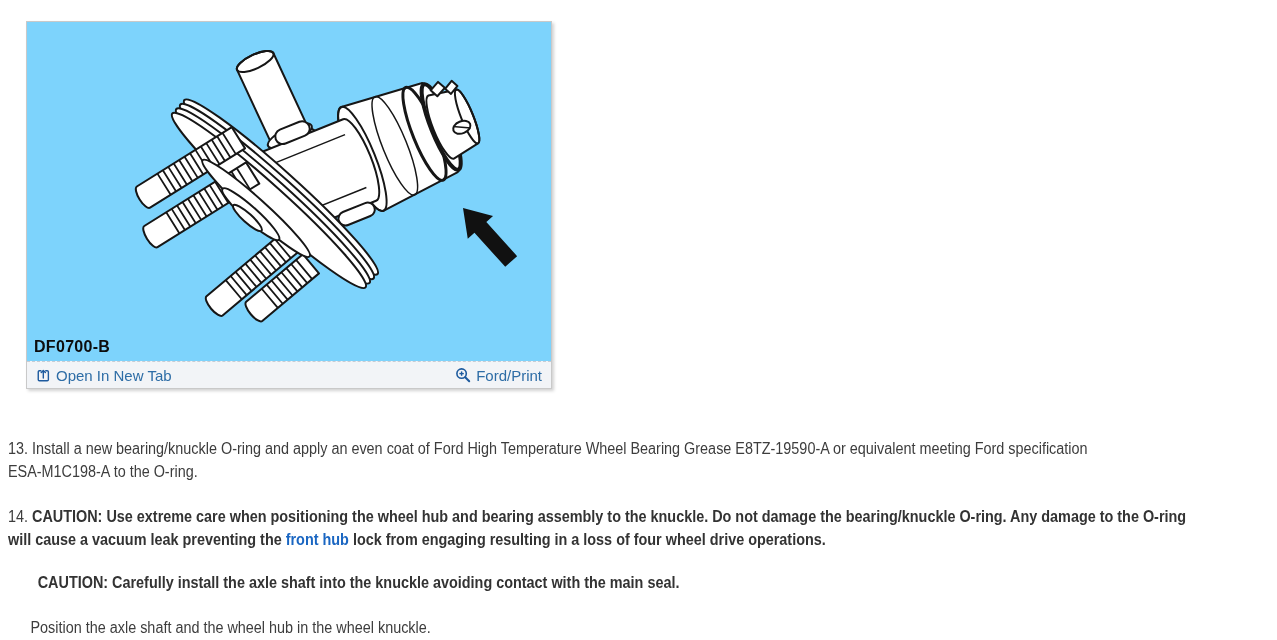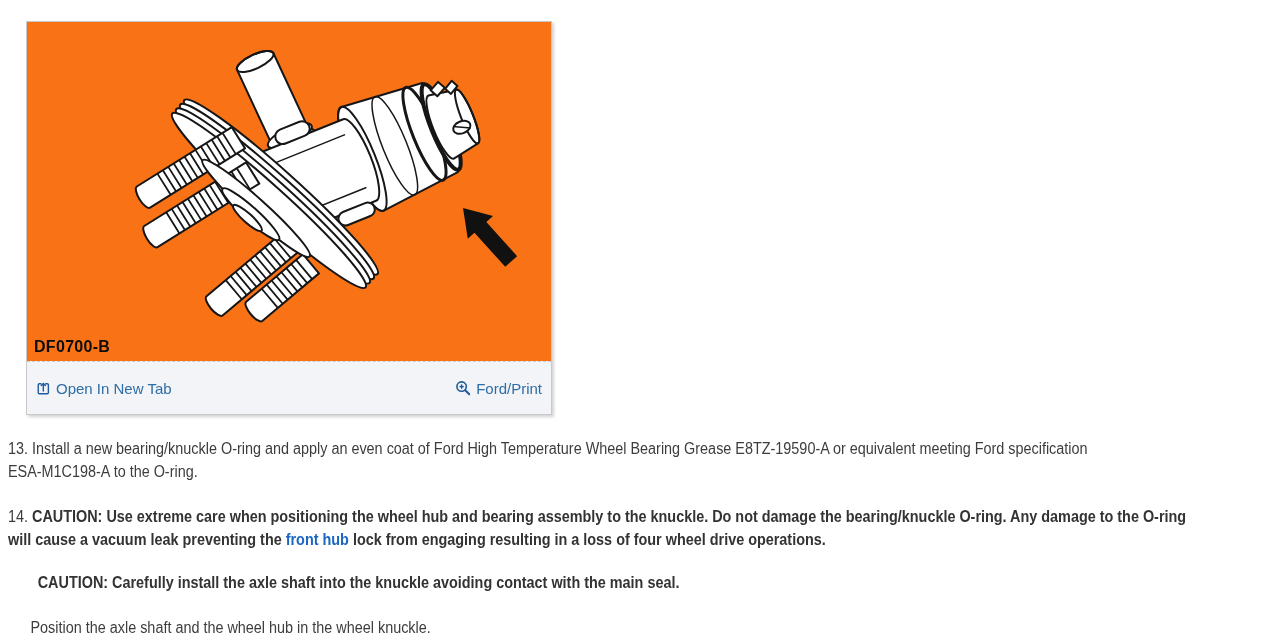--- a/index.html
+++ b/index.html
@@ -7,30 +7,30 @@
     width:1277px;height:640px;position:relative;overflow:hidden;
     background:#ffffff;
     font-family:"Liberation Sans",sans-serif;
   }
   
   .figure-panel{
     position:absolute;left:26px;top:21px;width:524px;
     background:#fff;border:1px solid #c9c9c9;
     box-shadow:2px 2px 3px rgba(0,0,0,.18);
   }
-  .drawing-area{position:relative;height:339px;overflow:hidden;background:#f97316;}
+  .drawing-area{position:relative;height:339px;overflow:hidden;background:#7dd3fc;}
   .drawing-area svg{display:block;}
   .figure-label{
     position:absolute;left:7px;bottom:5px;
     font-weight:bold;font-size:16px;color:#0d0d0d;letter-spacing:.3px;
   }
   .figure-footer{
     height:26px;background:#f2f4f7;border-top:1px dashed #c7ccd4;
     display:flex;align-items:center;justify-content:space-between;
-    padding:13px 9px;
+    padding:0 9px;
   }
   .flink{
     display:flex;align-items:center;gap:5px;
     color:#2e6da6;font-size:15px;text-decoration:none;cursor:pointer;white-space:nowrap;
   }
   .flink svg{flex:0 0 auto;}
   
   .instructions{
     position:absolute;left:8px;top:437px;width:1400px;
     transform:scaleX(.9);transform-origin:0 0;

